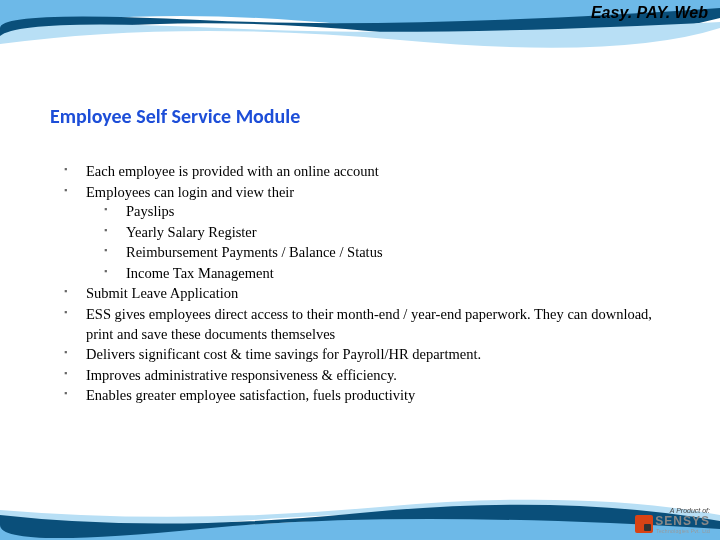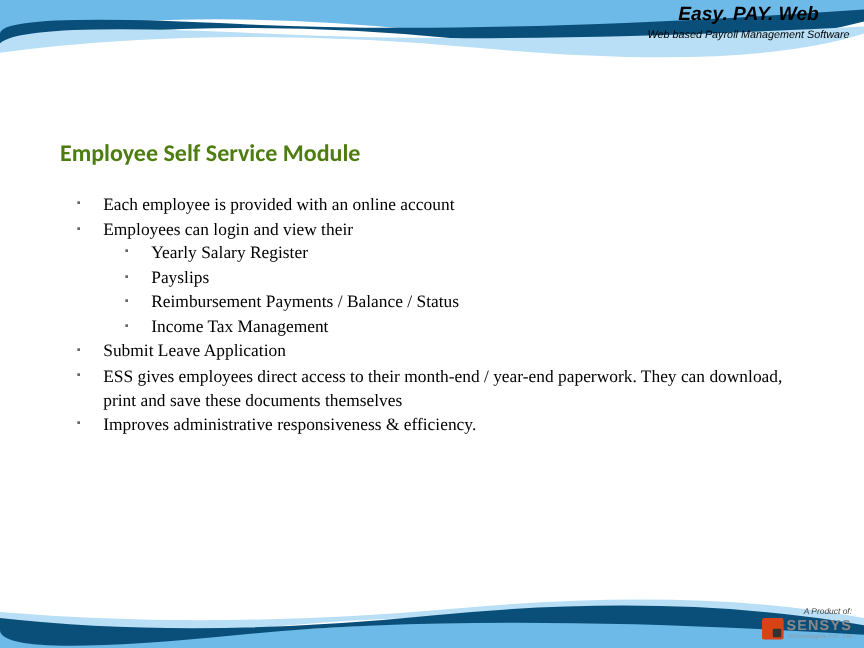--- a/index.html
+++ b/index.html
@@ -34,26 +34,26 @@
   }
   .tagline {
     font-family: Arial, sans-serif;
     font-size: 9px;
     font-style: italic;
     color: #000;
     margin-top: 2px;
   }
   .section-title {
     position: absolute;
-    top: 116px;
+    top: 104px;
     left: 50px;
     font-family: Calibri, Arial, sans-serif;
     font-size: 20px;
     font-weight: bold;
-    color: #4d7c0f;
+    color: #1d4ed8;
   }
   .content {
     position: absolute;
     top: 162px;
     left: 64px;
     width: 600px;
     font-family: Liberation Serif, serif;
     font-size: 14.5px;
     line-height: 1.35;
     color: #000;
@@ -151,39 +151,40 @@
 <svg class="header-wave" viewBox="0 0 720 60" preserveAspectRatio="none">
   <path d="M0,30 Q150,5 350,25 T720,10 L720,0 L0,0 Z" fill="#6db9e8"></path>
   <path d="M0,38 Q170,12 380,32 T720,18 L720,8 Q400,30 200,20 T0,28 Z" fill="#0a4f7a"></path>
   <path d="M0,44 Q180,20 400,40 T720,28 L720,22 Q420,38 220,28 T0,36 Z" fill="#b8dff5"></path>
 </svg>
 
 <div class="header-text">
   <div class="product-name">
     <span>Easy. PAY. Web</span>
   </div>
-  <div class="tagline">Web based Payroll Management Software</div>
 </div>
 
 <h2 class="section-title">Employee Self Service Module</h2>
 
 <div class="content">
   <ul>
     <li><span>Each employee is provided with an online account</span></li>
     <li><span>Employees can login and view their</span>
       <ul>
+        <li><span>Payslips</span></li>
         <li><span>Yearly Salary Register</span></li>
-        <li><span>Payslips</span></li>
         <li><span>Reimbursement Payments / Balance / Status</span></li>
         <li><span>Income Tax Management</span></li>
       </ul>
     </li>
     <li><span>Submit Leave Application</span></li>
     <li><span>ESS gives employees direct access to their month-end / year-end paperwork. They can download, print and save these documents themselves</span></li>
+    <li><span>Delivers significant cost &amp; time savings for Payroll/HR department.</span></li>
     <li><span>Improves administrative responsiveness &amp; efficiency.</span></li>
+    <li><span>Enables greater employee satisfaction, fuels productivity</span></li>
   </ul>
 </div>
 
 <svg class="footer-wave" viewBox="0 0 720 55" preserveAspectRatio="none">
   <path d="M0,25 Q180,40 380,22 T720,30 L720,38 Q420,18 220,38 T0,35 Z" fill="#b8dff5"></path>
   <path d="M0,35 Q180,50 380,30 T720,40 L720,55 L0,55 Z" fill="#6db9e8"></path>
   <path d="M0,30 Q160,48 360,28 T720,36 L720,44 Q400,24 200,44 T0,40 Z" fill="#0a4f7a"></path>
 </svg>
 
 <div class="footer-logo">

